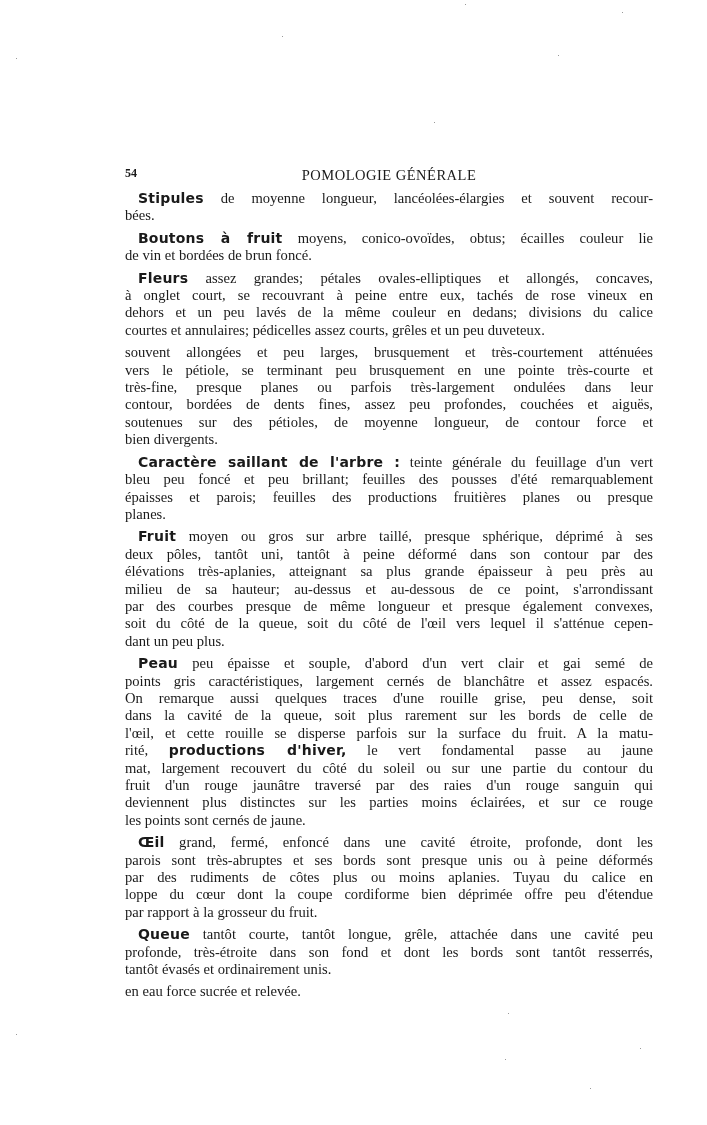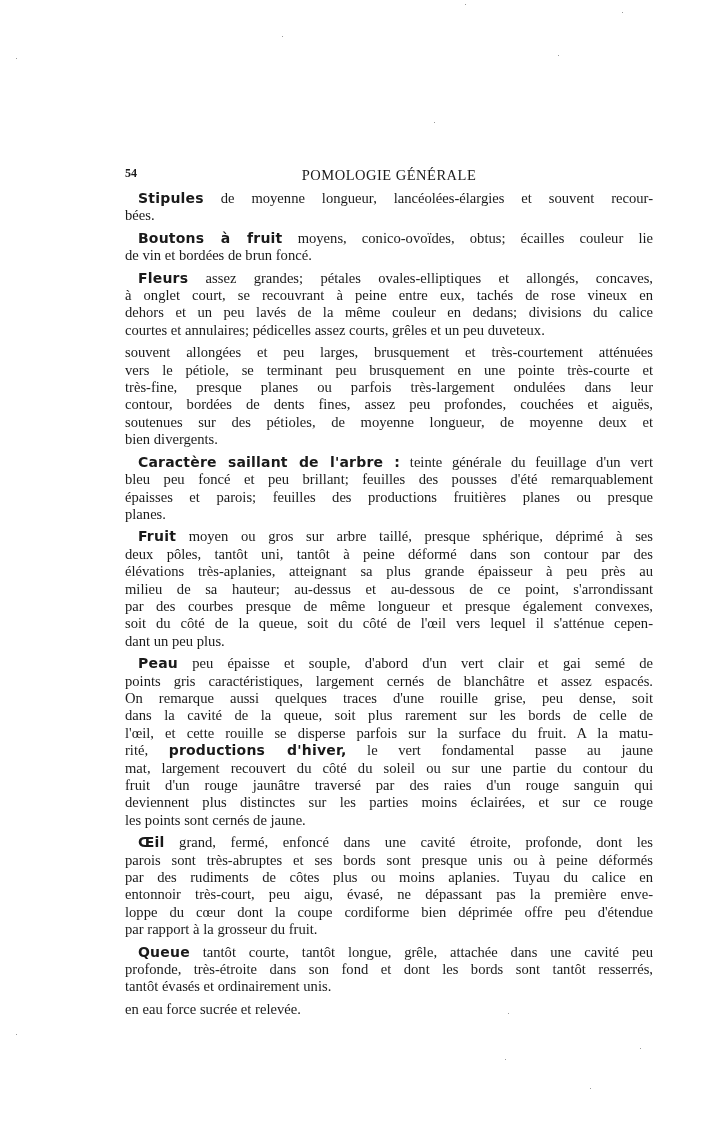--- a/index.html
+++ b/index.html
@@ -103,21 +103,21 @@
     <span class="line">à onglet court, se recouvrant à peine entre eux, tachés de rose vineux en</span>
     <span class="line">dehors et un peu lavés de la même couleur en dedans; divisions du calice</span>
     <span class="line last">courtes et annulaires; pédicelles assez courts, grêles et un peu duveteux.</span>
   </p>
 
   <p class="para">
     <span class="line">souvent allongées et peu larges, brusquement et très-courtement atténuées</span>
     <span class="line">vers le pétiole, se terminant peu brusquement en une pointe très-courte et</span>
     <span class="line">très-fine, presque planes ou parfois très-largement ondulées dans leur</span>
     <span class="line">contour, bordées de dents fines, assez peu profondes, couchées et aiguës,</span>
-    <span class="line">soutenues sur des pétioles, de moyenne longueur, de moyenne deux et</span>
+    <span class="line">soutenues sur des pétioles, de moyenne longueur, de contour force et</span>
     <span class="line last">bien divergents.</span>
   </p>
 
   <p class="para">
     <span class="line first"><span class="lead">Caractère saillant de l'arbre :</span><span> teinte générale du feuillage d'un vert</span></span>
     <span class="line">bleu peu foncé et peu brillant; feuilles des pousses d'été remarquablement</span>
     <span class="line">épaisses et parois; feuilles des productions fruitières planes ou presque</span>
     <span class="line last">planes.</span>
   </p>
 
@@ -141,21 +141,20 @@
     <span class="line">mat, largement recouvert du côté du soleil ou sur une partie du contour du</span>
     <span class="line">fruit d'un rouge jaunâtre traversé par des raies d'un rouge sanguin qui</span>
     <span class="line">deviennent plus distinctes sur les parties moins éclairées, et sur ce rouge</span>
     <span class="line last">les points sont cernés de jaune.</span>
   </p>
 
   <p class="para">
     <span class="line first"><span class="lead">Œil</span><span> grand, fermé, enfoncé dans une cavité étroite, profonde, dont les</span></span>
     <span class="line">parois sont très-abruptes et ses bords sont presque unis ou à peine déformés</span>
     <span class="line">par des rudiments de côtes plus ou moins aplanies. Tuyau du calice en</span>
-    <span class="line">entonnoir très-court, peu aigu, évasé, ne dépassant pas la première enve-</span>
     <span class="line">loppe du cœur dont la coupe cordiforme bien déprimée offre peu d'étendue</span>
     <span class="line last">par rapport à la grosseur du fruit.</span>
   </p>
 
   <p class="para">
     <span class="line first"><span class="lead">Queue</span><span> tantôt courte, tantôt longue, grêle, attachée dans une cavité peu</span></span>
     <span class="line">profonde, très-étroite dans son fond et dont les bords sont tantôt resserrés,</span>
     <span class="line last">tantôt évasés et ordinairement unis.</span>
   </p>
 

